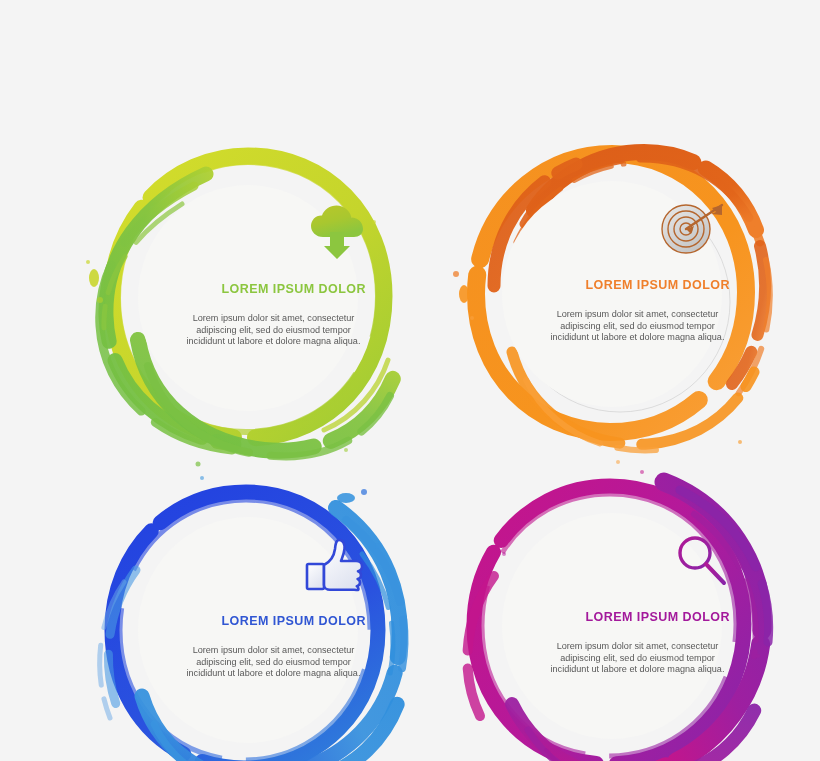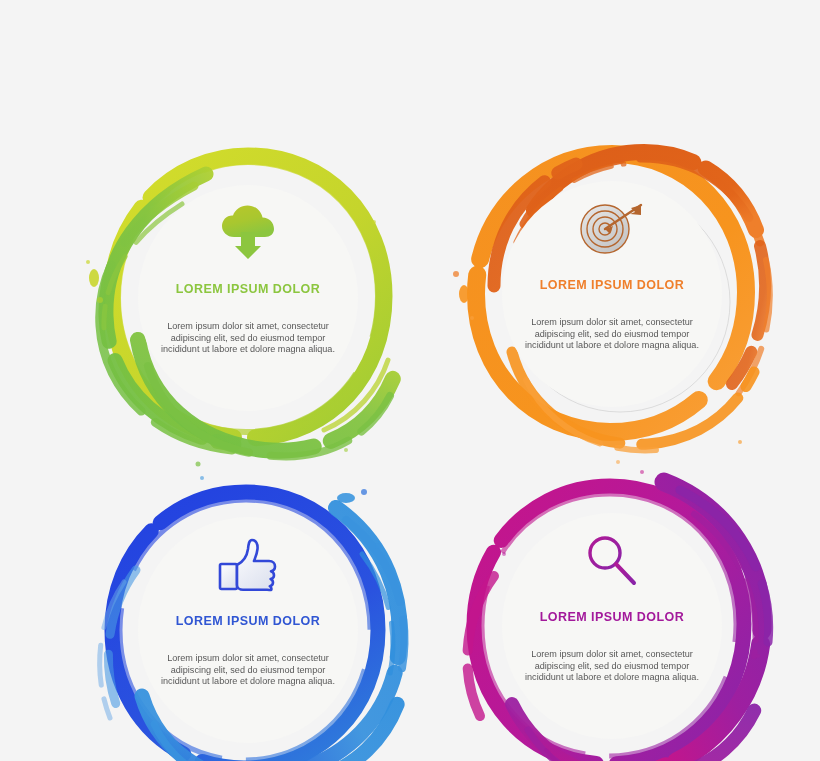--- a/index.html
+++ b/index.html
@@ -17,34 +17,34 @@
   .card svg.ring{position:absolute;left:0;top:0;width:340px;height:340px;overflow:visible;}
 
   .disc{
     position:absolute;left:60px;top:55px;width:220px;height:226px;
     border-radius:50%;
     background:#f7f7f5;
   }
 
   .content{
     position:absolute;left:52px;top:58px;width:236px;height:224px;
-    display:flex;flex-direction:column;align-items:center;
+    display:flex;flex-direction:column;align-items:flex-end;
     text-align:center;
   }
   .icon-box{
     height:86px;display:flex;align-items:center;justify-content:center;
     margin-top:2px;
   }
   .title{
     font-size:12.5px;font-weight:bold;letter-spacing:0.45px;
     margin-top:6px;
   }
   .body{
     font-size:9.1px;line-height:11.6px;color:#585858;
-    margin-top:25px;width:185px;
+    margin-top:17px;width:185px;
   }
 
   
   #card-cloud  {left:78px; top:130px;}
   #card-target {left:442px;top:126px;}
   #card-thumb  {left:78px; top:462px;}
   #card-search {left:442px;top:458px;}
 </style>
 </head>
 <body>

